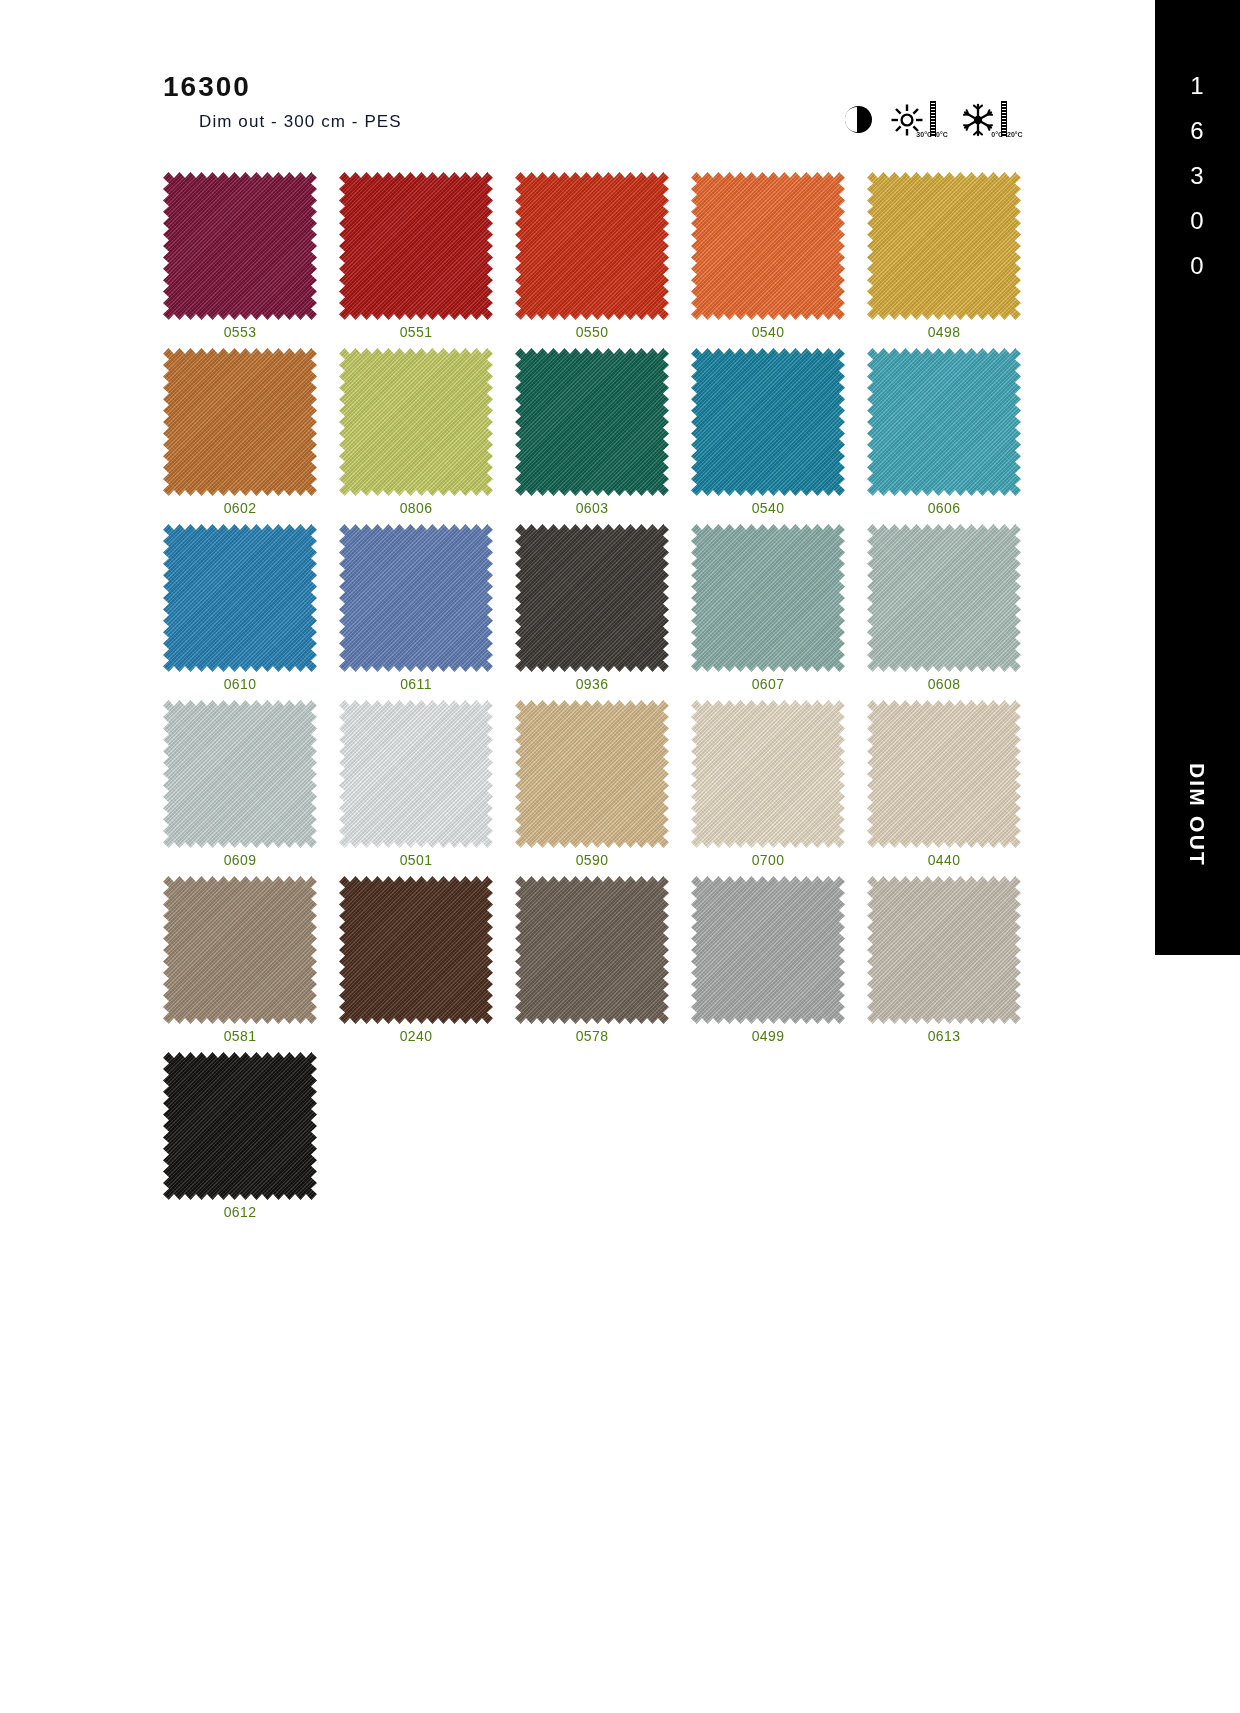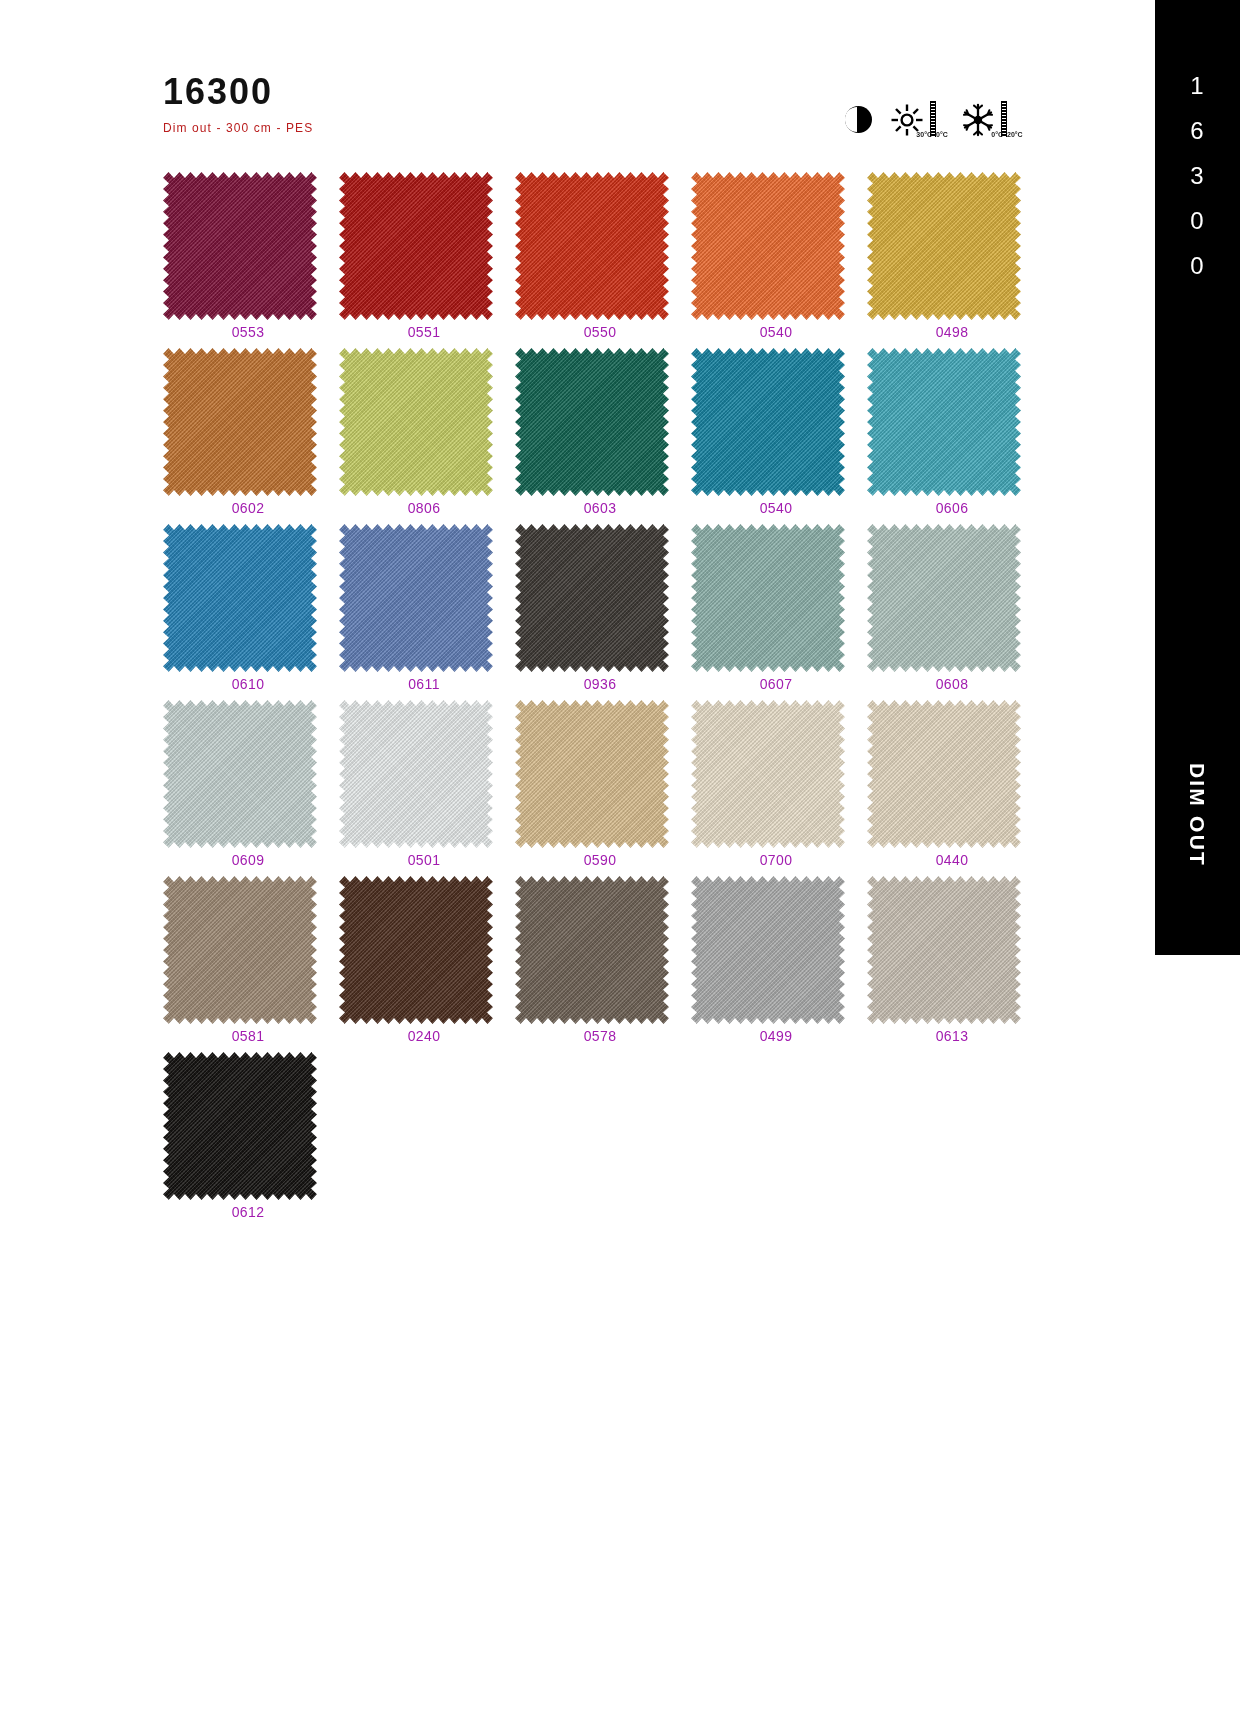--- a/index.html
+++ b/index.html
@@ -1,22 +1,22 @@
 <!DOCTYPE html>
 <html><head>
 <meta charset="utf-8">
 <style>
   html,body{margin:0;padding:0;background:#ffffff;}
   body{width:1240px;height:1713px;position:relative;overflow:hidden;
        font-family:"Liberation Sans","DejaVu Sans",sans-serif;color:#1a1a1a;}
 
   
   #header{position:absolute;left:163px;top:72px;width:880px;}
-  #title{font-size:36px;font-weight:700;letter-spacing:2.0px;line-height:1.1;color:#121212;}
-  #subtitle{font-size:12px;font-weight:400;letter-spacing:1.1px;margin-top:9px;color:#b91c1c;}
+  #title{font-size:28px;font-weight:700;letter-spacing:2.0px;line-height:1.1;color:#121212;}
+  #subtitle{font-size:17px;font-weight:400;letter-spacing:1.1px;margin-top:9px;color:#0f172a;margin-left:36px;}
 
   
   #care-icons{position:absolute;left:845px;top:100px;height:52px;display:flex;align-items:flex-start;gap:18px;}
   .care-item{display:flex;align-items:flex-start;gap:2px;height:50px;}
 
   .opacity-icon{width:27px;height:27px;border-radius:50%;background:#000;position:relative;margin-top:6px;}
   .opacity-icon::after{content:"";position:absolute;left:0;top:1px;width:12px;height:25px;
         background:#fff;border-radius:13px 0 0 13px;}
 
   .sun-wrap{position:relative;width:34px;height:34px;margin-top:3px;}
@@ -41,22 +41,22 @@
 
   
   #grid{position:absolute;left:163px;top:172px;width:880px;
         display:grid;grid-template-columns:repeat(5,176px);row-gap:0px;}
   .cell{width:176px;height:176px;position:relative;}
   .swatch-box{position:absolute;left:0;top:0;width:154px;height:148px;}
   .swatch{width:100%;height:100%;
      -webkit-mask-image:
         repeating-linear-gradient(135deg,#000 0 4px,#000 4px 8px);
      position:relative;}
-  .code{position:absolute;left:8px;top:152px;width:154px;text-align:center;
-        font-size:14px;letter-spacing:0.4px;color:#a21caf;}
+  .code{position:absolute;left:0;top:152px;width:154px;text-align:center;
+        font-size:14px;letter-spacing:0.4px;color:#4d7c0f;}
 </style>
 </head>
 <body>
 
 <div id="header">
   <div id="title">16300</div>
   <div id="subtitle">Dim out - 300 cm - PES</div>
 </div>
 
 <div id="care-icons">

